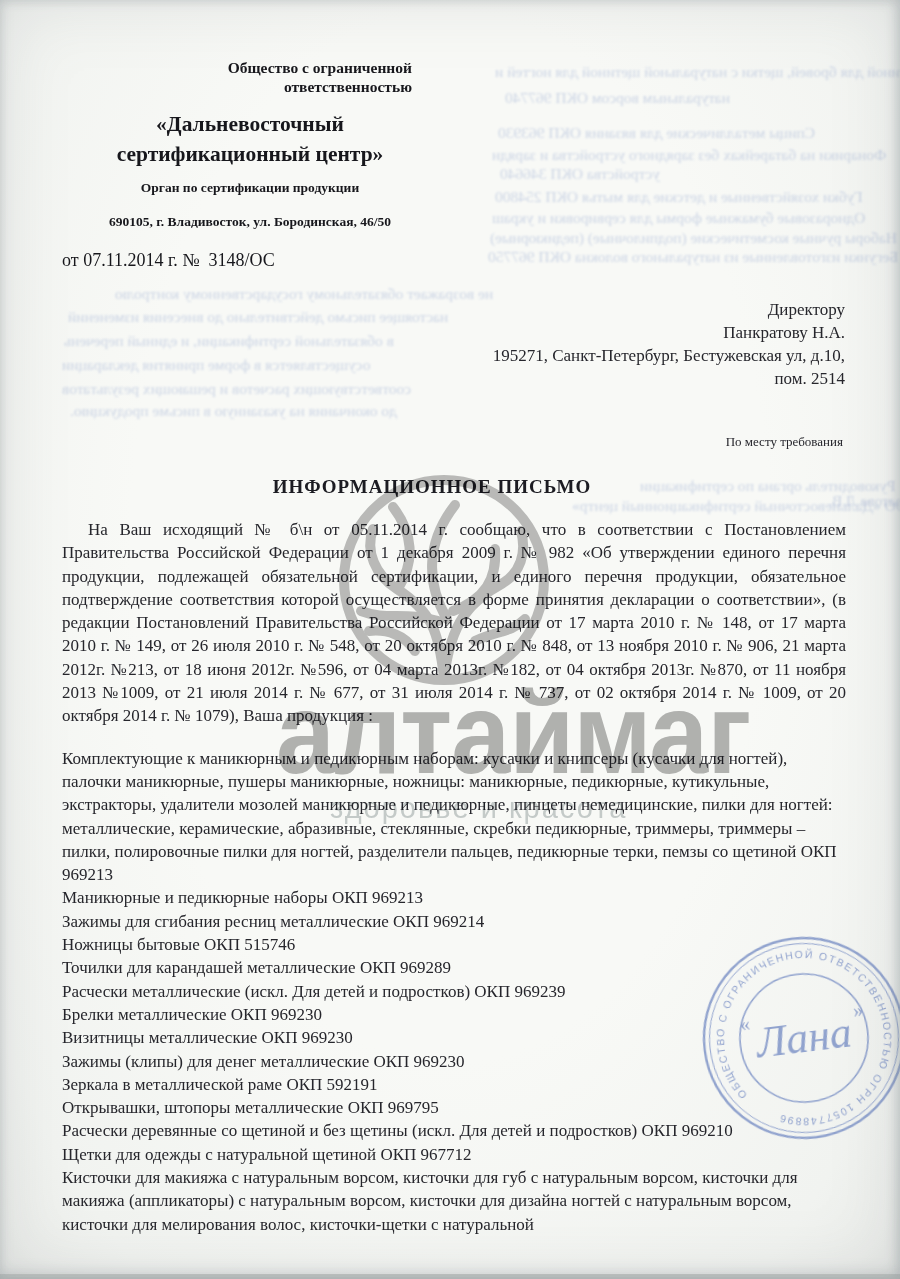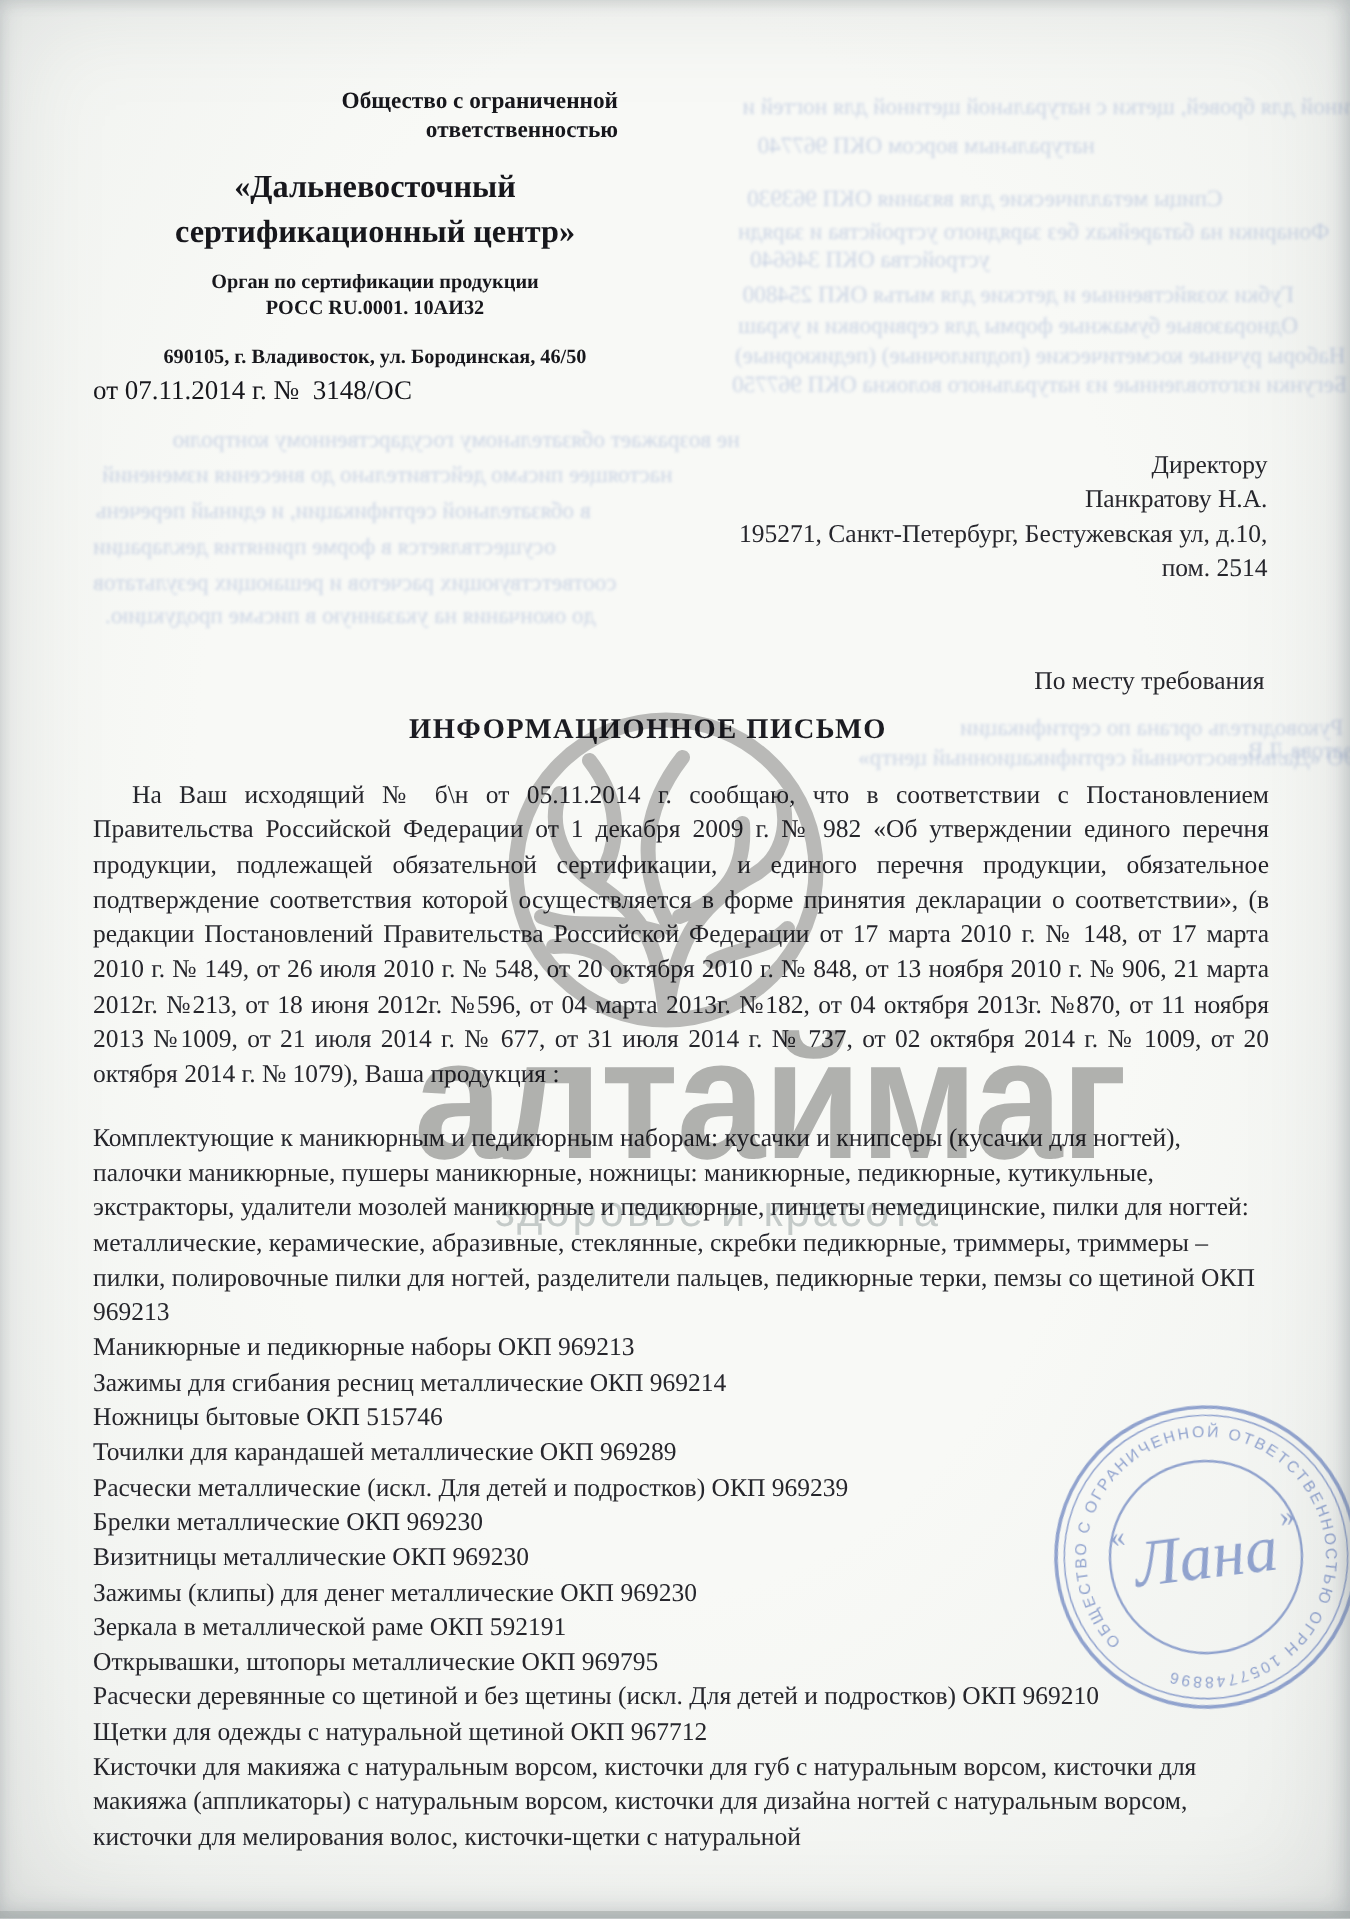--- a/index.html
+++ b/index.html
@@ -31,21 +31,21 @@
   .org-block { position:absolute; left:88px; top:58px; width:324px; text-align:center; z-index:2; color:#17171c; }
   .org-type { font-weight:bold; font-size:15.5px; line-height:19px;text-align:right; }
   .org-name { font-weight:bold; font-size:21.5px; line-height:30px; margin-top:13px; }
   .org-cert { font-weight:bold; font-size:13.5px; line-height:16.5px; }
   .org-cert.first { margin-top:11px; }
   .org-addr { font-weight:bold; font-size:13.5px; margin-top:17px; white-space:nowrap; }
 
   .ref-line { position:absolute; left:62px; top:250px; z-index:2; font-weight:normal; font-size:18px; white-space:pre; color:#17171c; }
 
   .recipient { position:absolute; right:55px; top:298px; z-index:2; text-align:right; font-size:17px; line-height:23px; }
-  .delivery  { position:absolute; right:57px; top:444px; z-index:2; font-size:17px;margin-left:32px; }
+  .delivery  { position:absolute; right:57px; top:434px; z-index:2; font-size:13px;margin-left:32px; }
 
   .title { position:absolute; left:62px; top:476px; width:740px; z-index:2; text-align:center;
            font-size:19px; font-weight:600; letter-spacing:1px; color:#1c1c22; }
 
   
   .bodycol { position:absolute; left:62px; top:518px; width:784px; z-index:2; font-size:17px; line-height:23.3px; }
   .bodycol p { margin:0; }
   .p-just { text-align:justify; text-indent:26px; }
   .p-intro { margin-top:19px !important; }
   .plist div { white-space:nowrap; }
@@ -90,21 +90,20 @@
   <span class="ghost" style="left:640px;top:477px;">Руководитель органа по сертификации</span>
   <span class="ghost" style="left:572px;top:497px;">ООО «Дальневосточный сертификационный центр»</span>
   <span class="ghost" style="left:828px;top:492px;">Евстратова Л.В.</span>
 
   <div class="org-block">
     <div class="org-type">Общество с ограниченной</div>
     <div class="org-type">ответственностью</div>
     <div class="org-name">«Дальневосточный</div>
     <div class="org-name" style="margin-top:0;">сертификационный центр»</div>
     <div class="org-cert first">Орган по сертификации продукции</div>
-    <div class="org-cert">РОСС RU.0001. 10АИ32</div>
     <div class="org-addr">690105, г. Владивосток, ул. Бородинская, 46/50</div>
   </div>
 
   <div class="ref-line">от 07.11.2014 г. №  3148/ОС</div>
 
   <div class="recipient">
     <div>Директору</div>
     <div>Панкратову Н.А.</div>
     <div>195271, Санкт-Петербург, Бестужевская ул, д.10,</div>
     <div>пом. 2514</div>

